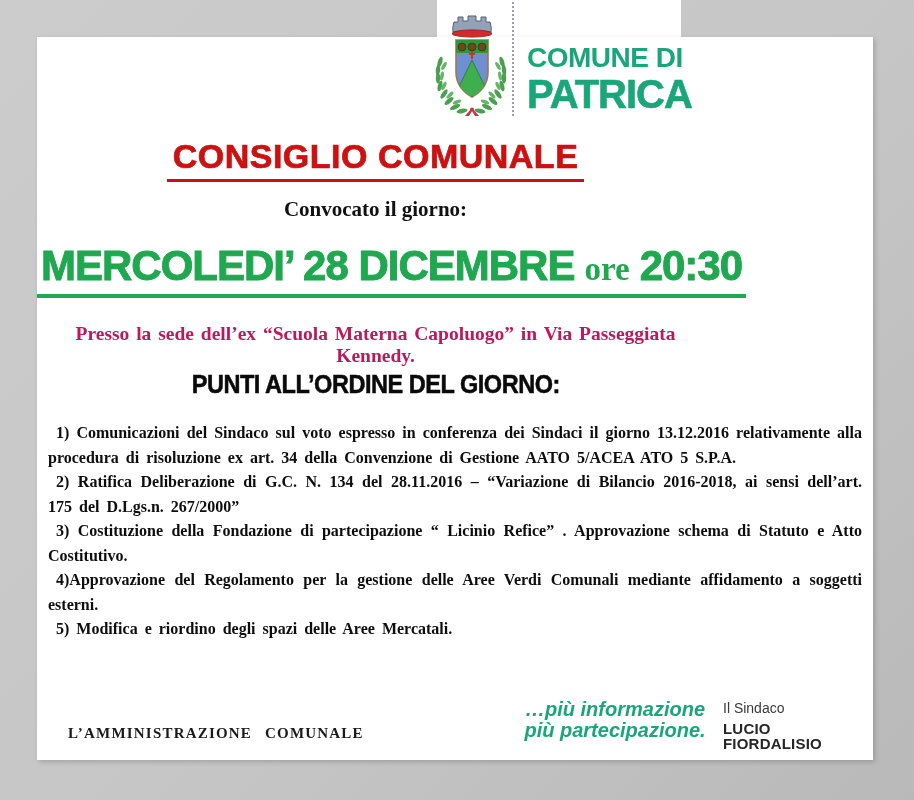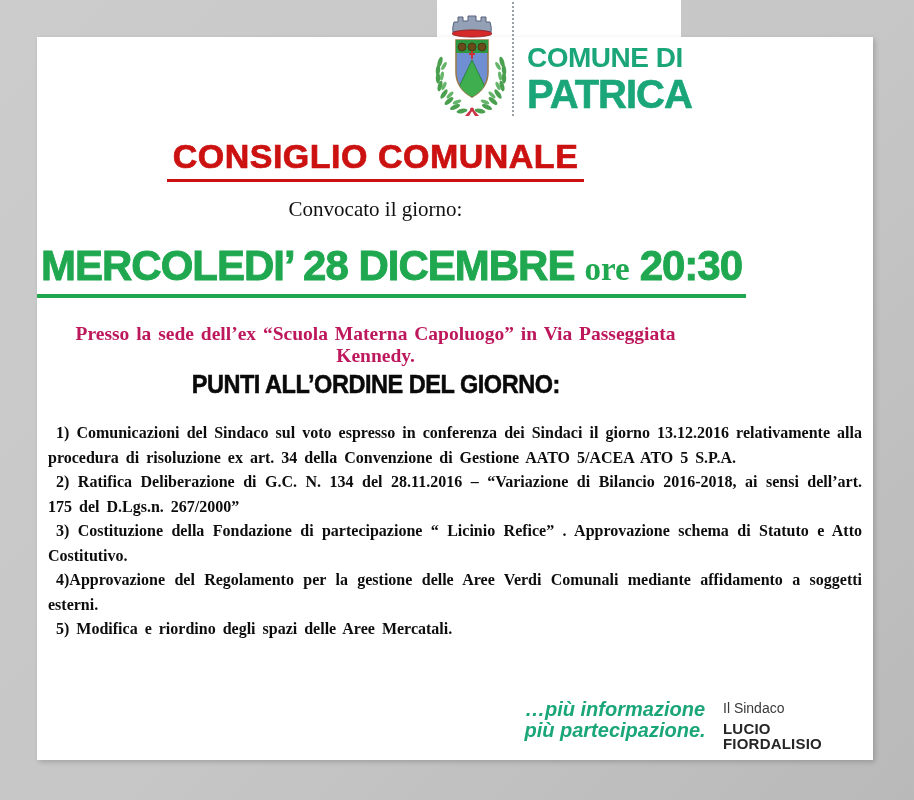--- a/index.html
+++ b/index.html
@@ -21,21 +21,21 @@
   .brand-line1{font-size:28px;font-weight:600;letter-spacing:-0.5px;}
   .brand-line2{font-size:40px;font-weight:800;letter-spacing:-1px;margin-top:2px;
                -webkit-text-stroke:0.6px #1aa678;}
   
   .center-row{position:absolute;left:0;width:677px;text-align:center;}
   .title-row{top:100px;}
   .title-text{display:inline-block;font-family:"Liberation Sans", sans-serif;font-weight:800;
               font-size:34px;color:#cc1111;letter-spacing:0.5px;border-bottom:3px solid #cc1111;
               padding:0 6px 3px 6px;-webkit-text-stroke:0.7px #cc1111;}
   .convocato-row{top:160px;}
-  .convocato-text{font-size:21px;font-weight:normal;color:#111;}
+  .convocato-text{font-size:21px;font-weight:bold;color:#111;}
   .date-row{top:205px;white-space:nowrap;}
   .date-wrap{display:inline-block;border-bottom:4px solid #1fa84f;padding:0 4px 4px 4px;color:#1fa84f;}
   .date-day,.date-time{font-family:"Liberation Sans", sans-serif;font-weight:800;font-size:42px;
                        letter-spacing:-1px;-webkit-text-stroke:0.9px #1fa84f;}
   .date-ore{font-family:"Liberation Serif", serif;font-weight:bold;font-size:33px;padding:0 6px;}
   .venue-row{top:286px;}
   .venue-text{font-size:19.5px;font-weight:bold;color:#be185d;word-spacing:2px;}
   .punti-row{top:333px;}
   .punti-text{display:inline-block;font-family:"Liberation Sans", sans-serif;font-weight:800;
               font-size:25px;color:#0a0a0a;letter-spacing:-0.5px;transform:scaleX(0.94);
@@ -88,20 +88,21 @@
     </div>
 
     <div class="agenda">
       <p>1) Comunicazioni del Sindaco sul voto espresso in conferenza dei Sindaci il giorno 13.12.2016 relativamente alla procedura di risoluzione ex art. 34 della Convenzione di Gestione AATO 5/ACEA ATO 5 S.P.A.</p>
       <p>2) Ratifica Deliberazione di G.C. N. 134 del 28.11.2016 – “Variazione di Bilancio 2016-2018, ai sensi dell’art. 175 del D.Lgs.n. 267/2000”</p>
       <p>3) Costituzione della Fondazione di partecipazione “ Licinio Refice” . Approvazione schema di Statuto e Atto Costitutivo.</p>
       <p>4)Approvazione del Regolamento per la gestione delle Aree Verdi Comunali mediante affidamento a soggetti esterni.</p>
       <p>5) Modifica e riordino degli spazi delle Aree Mercatali.</p>
     </div>
 
+    <div class="footer-admin">L’AMMINISTRAZIONE COMUNALE</div>
 
     <div class="footer-slogan">
       <div>…più informazione</div>
       <div>più partecipazione.</div>
     </div>
 
     <div class="footer-mayor">
       <div class="mayor-title">Il Sindaco</div>
       <div class="mayor-name">LUCIO FIORDALISIO</div>
     </div>

